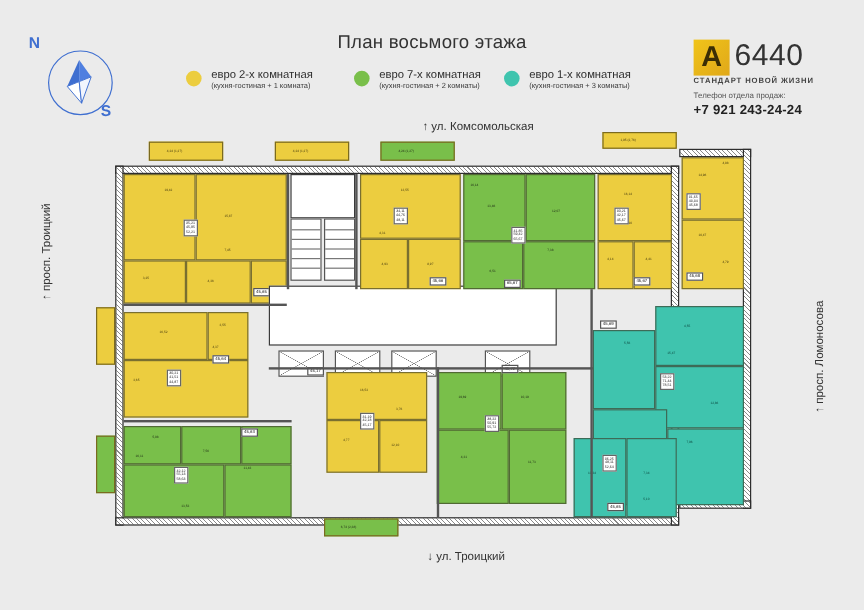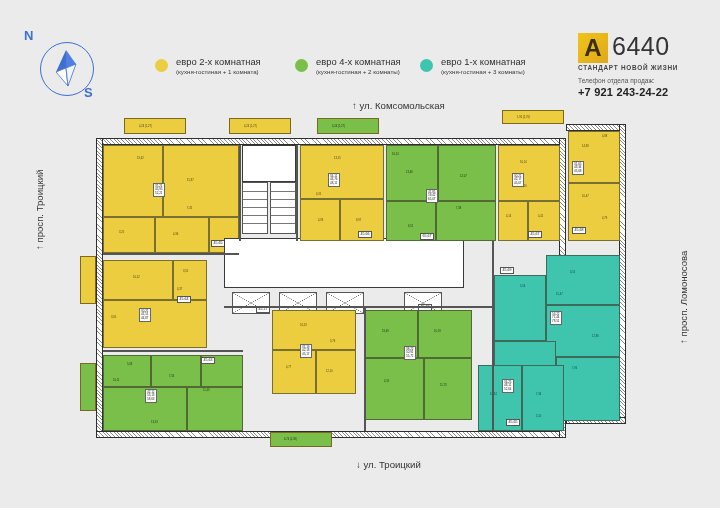--- a/index.html
+++ b/index.html
@@ -85,45 +85,46 @@
     <svg width="86" height="80" style="position:absolute;left:0;top:0;">
       <polygon points="48,22 38,44 48,40" fill="#3f6fd0"></polygon>
       <polygon points="48,22 58,36 48,40" fill="#4f7fe0"></polygon>
       <polygon points="48,40 38,44 50,58" fill="#ffffff" stroke="#3f6fd0" stroke-width="0.8"></polygon>
       <polygon points="48,40 58,36 50,58" fill="#f2f5fd" stroke="#3f6fd0" stroke-width="0.8"></polygon>
     </svg>
     <span class="lbl n">N</span>
     <span class="lbl s">S</span>
   </div>
 
+  <div class="title">План восьмого этажа</div>
 
   <div class="legend">
     <div class="lgi lg0">
       <span class="dot" style="background:#eccd3f"></span>
       <span class="t1">евро 2-х комнатная</span>
       <span class="t2">(кухня-гостиная + 1 комната)</span>
     </div>
     <div class="lgi lg1">
       <span class="dot" style="background:#79bf4a"></span>
-      <span class="t1">евро 4-х комнатная</span>
+      <span class="t1">евро 7-х комнатная</span>
       <span class="t2">(кухня-гостиная + 2 комнаты)</span>
     </div>
     <div class="lgi lg2">
       <span class="dot" style="background:#3fc4ae"></span>
       <span class="t1">евро 1-х комнатная</span>
       <span class="t2">(кухня-гостиная + 3 комнаты)</span>
     </div>
   </div>
 
   <div class="logo">
     <div class="sq">А</div>
     <div class="num">6440</div>
     <div class="slg">СТАНДАРТ НОВОЙ ЖИЗНИ</div>
     <div class="ph1">Телефон отдела продаж:</div>
-    <div class="ph2">+7 921 243-24-22</div>
+    <div class="ph2">+7 921 243-24-24</div>
   </div>
 
   <div class="street st-top">↑ ул. Комсомольская</div>
   <div class="street st-bot">↓ ул. Троицкий</div>
   <div class="street st-left">↑ просп. Троицкий</div>
   <div class="street st-right">↑ просп. Ломоносова</div>
 
   <div id="plan">
 
     <div class="hatch" style="left:22px;top:28px;width:470px;height:7px;"></div>

